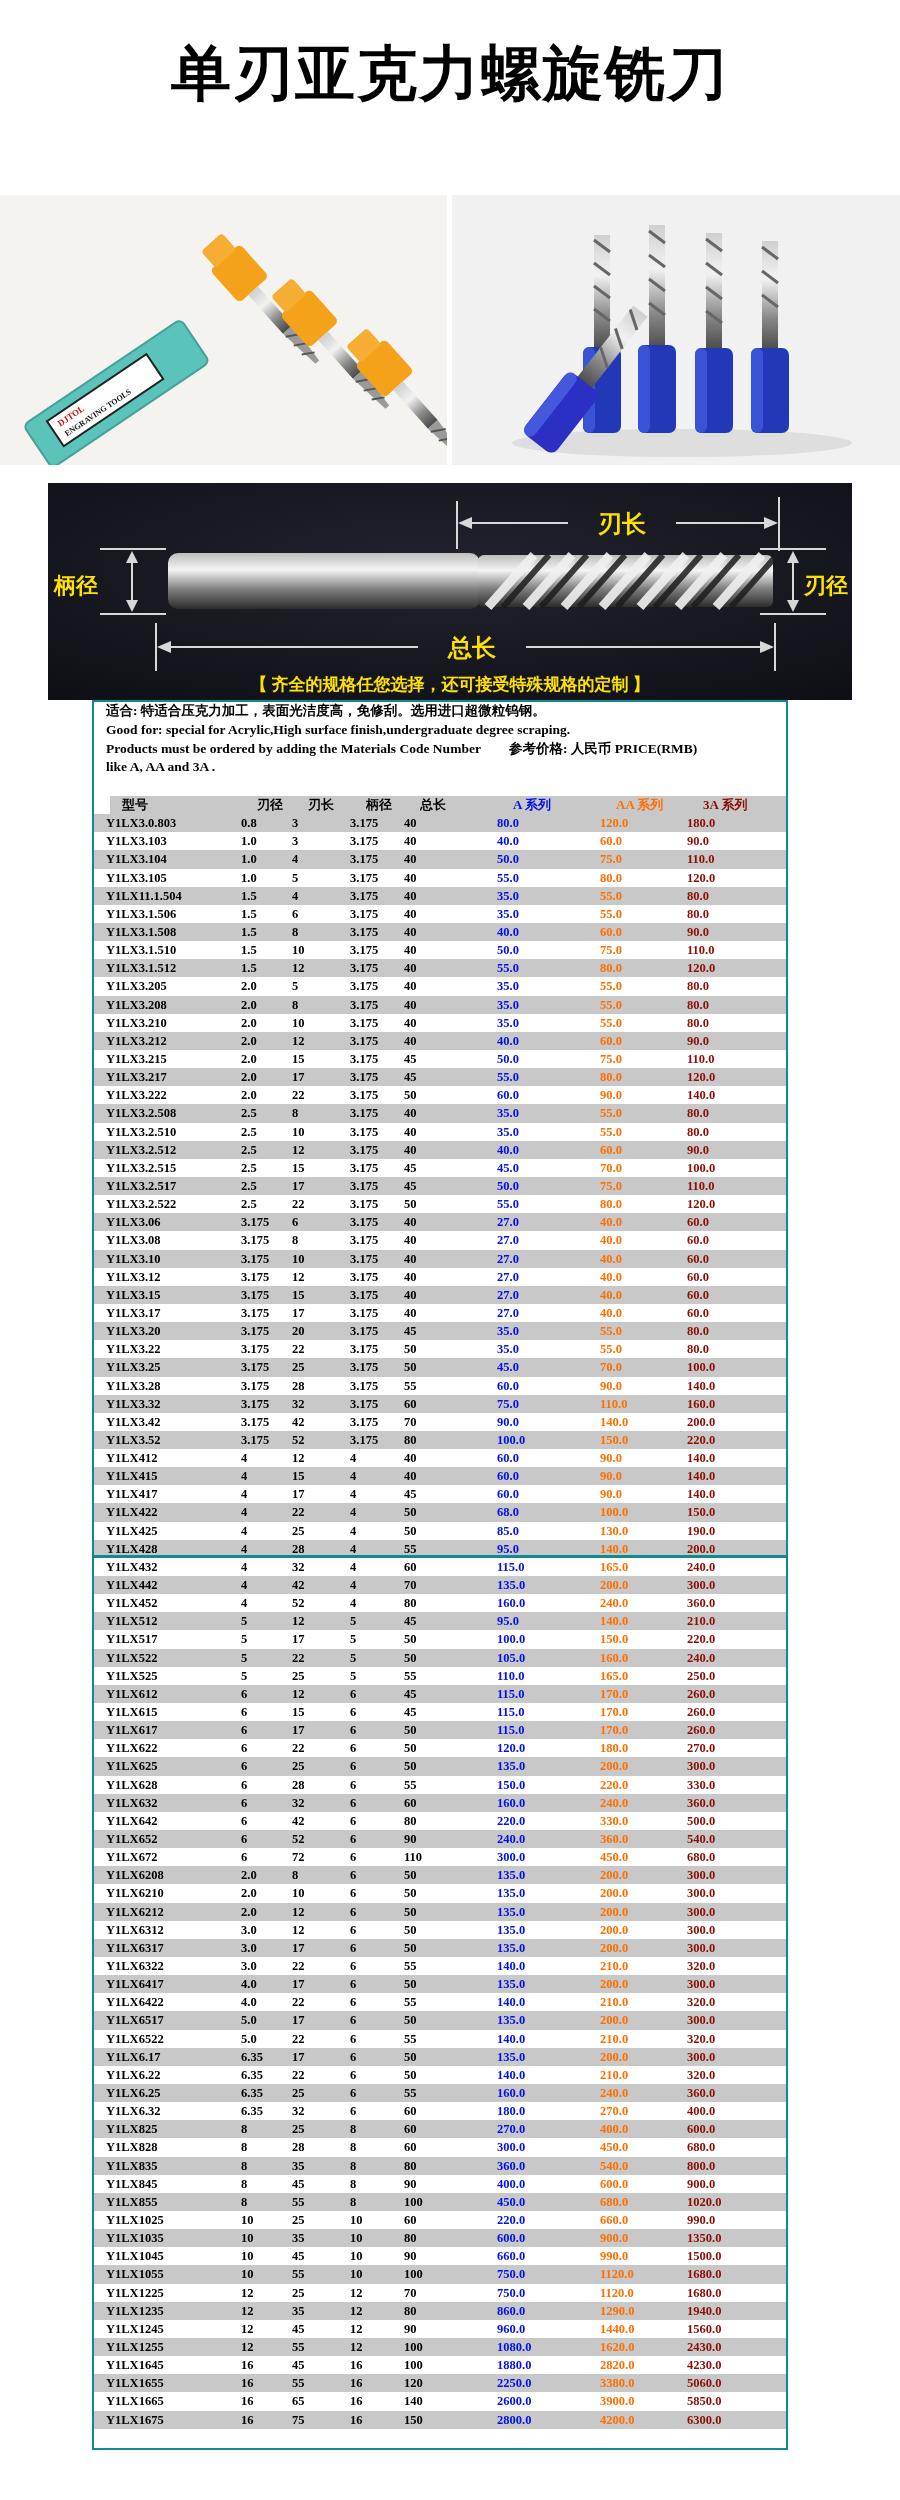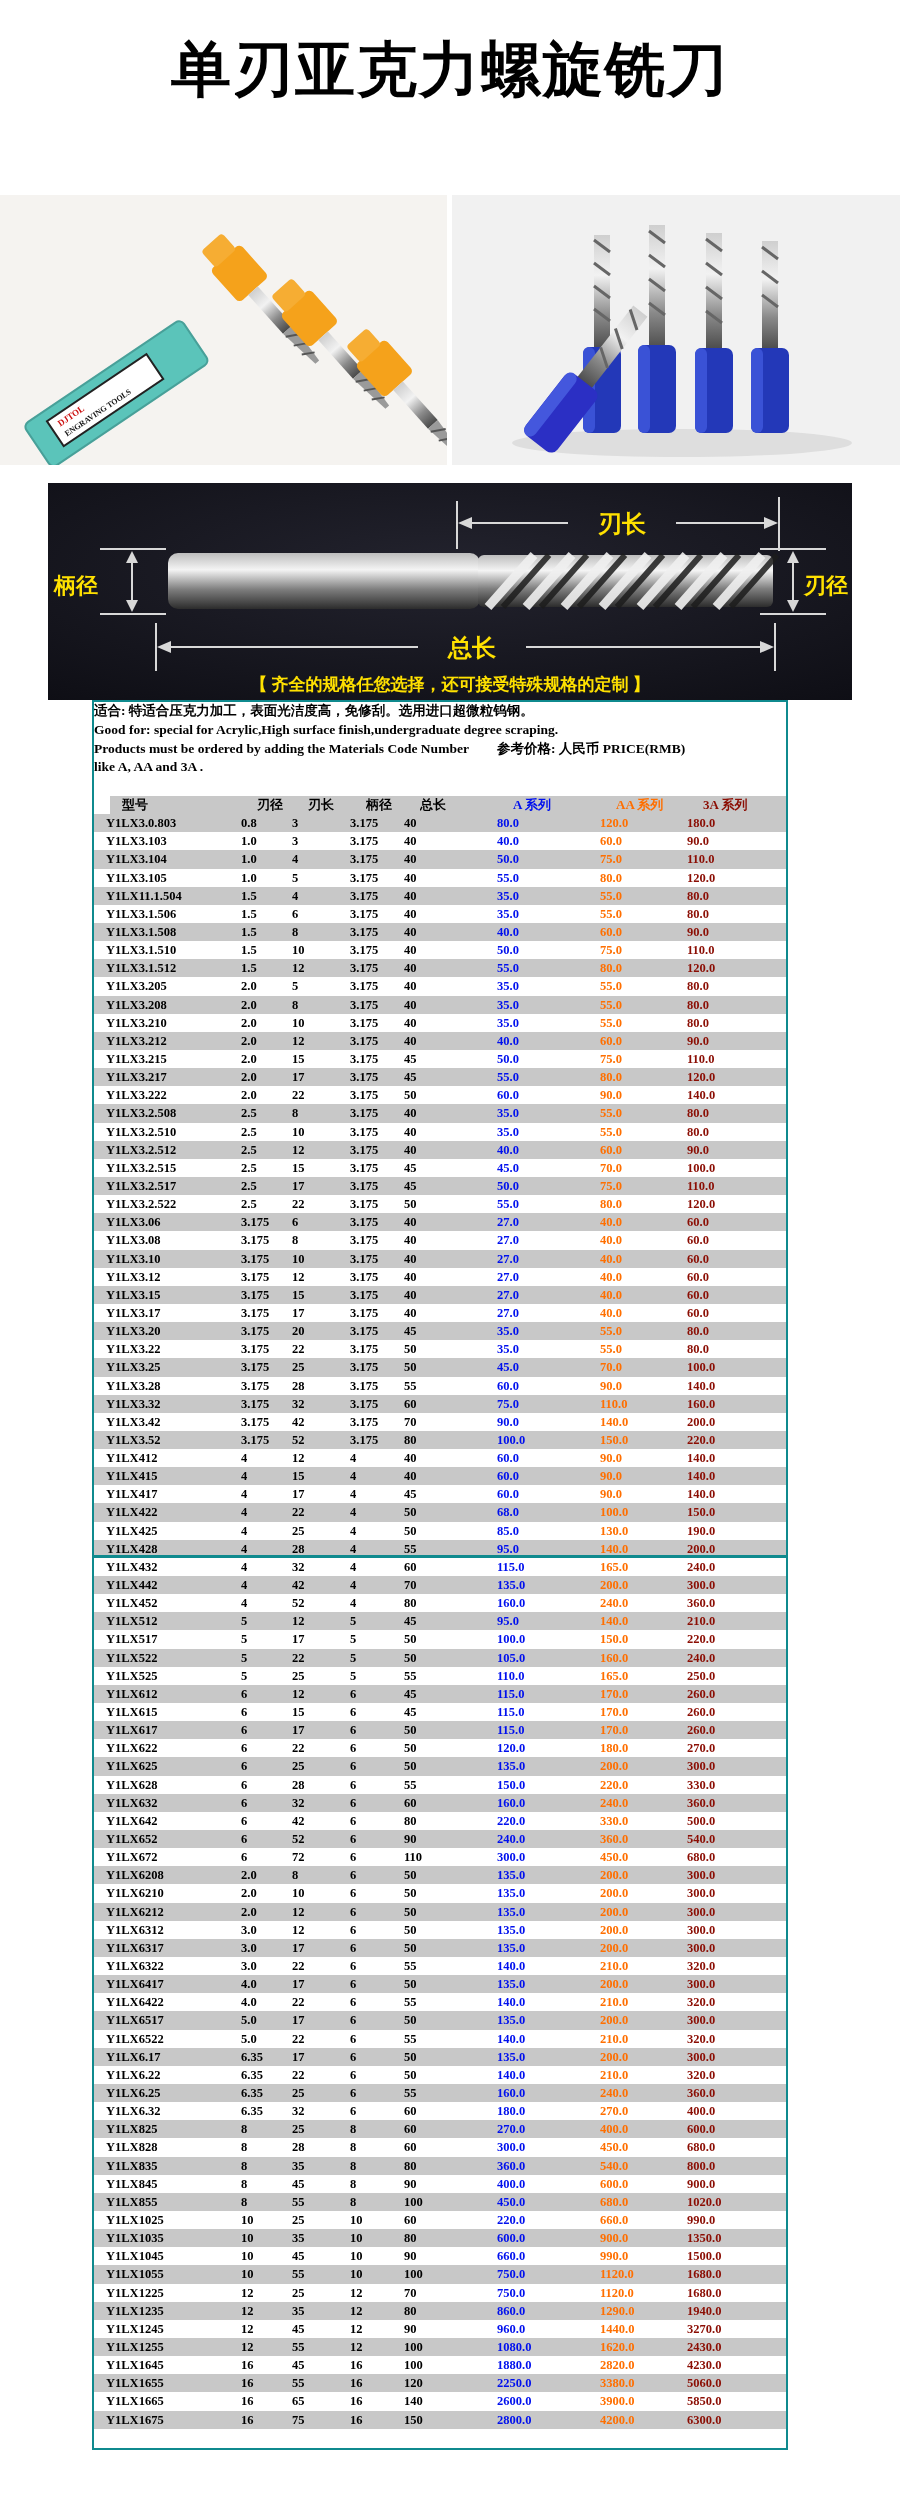--- a/index.html
+++ b/index.html
@@ -1,31 +1,31 @@
 <!DOCTYPE html>
 <html style="--a: #0010ee; --aa: #ff6f00; --a3: #8b0e04; --rowalt: #c8c8c8; --teal: #0f8a8e;"><head>
 <meta charset="utf-8">
 <style>
   html,body{margin:0;padding:0;background:#ffffff;}
   .page{position:relative;width:900px;height:2500px;background:#ffffff;overflow:hidden;
         font-family:"Liberation Serif","DejaVu Serif",serif;}
   
   .title{position:absolute;top:26px;left:0;width:900px;height:96px;line-height:96px;
-         text-align:center;font-family:Liberation Mono, monospace;
+         text-align:center;font-family:Liberation Sans, sans-serif;
          font-size:60px;font-weight:900;color:#000;letter-spacing:2px;white-space:nowrap;}
   
   .photo{position:absolute;top:195px;height:270px;overflow:hidden;}
   .photo.left{left:0;width:447px;background:#f5f3f0;}
   .photo.right{left:452px;width:448px;background:#f1f1f1;}
   
   .diagram{position:absolute;left:48px;top:483px;width:804px;height:217px;}
   
   .sheet{position:absolute;left:92px;top:700px;width:696px;height:1750px;
          box-sizing:border-box;border:2px solid var(--teal);background:#fff;overflow:hidden;}
-  .info{height:94px;padding-left:0;box-sizing:border-box;}
+  .info{height:94px;padding-left:12px;box-sizing:border-box;}
   .iline{position:relative;height:18.8px;line-height:18.8px;font-size:13.5px;font-weight:bold;color:#000;white-space:nowrap;}
   .iline .r{position:absolute;left:403px;top:0;}
   
   .trow{display:grid;grid-template-columns:135px 51px 58px 54px 93px 103px 87px 1fr;
         padding-left:12px;height:18.154px;line-height:18.154px;font-size:12.5px;
         font-weight:bold;color:#000;white-space:nowrap;}
   .trow.alt{background:var(--rowalt);}
   .trow .tc{overflow:hidden;}
   .trow .ca{color:var(--a);}
   .trow .caa{color:var(--aa);}
@@ -1042,21 +1042,21 @@
           <div class="tc c3a">1940.0</div>
         </div>
         <div class="trow">
           <div class="tc">Y1LX1245</div>
           <div class="tc">12</div>
           <div class="tc">45</div>
           <div class="tc">12</div>
           <div class="tc">90</div>
           <div class="tc ca">960.0</div>
           <div class="tc caa">1440.0</div>
-          <div class="tc c3a">3270.0</div>
+          <div class="tc c3a">1560.0</div>
         </div>
         <div class="trow alt">
           <div class="tc">Y1LX1255</div>
           <div class="tc">12</div>
           <div class="tc">55</div>
           <div class="tc">12</div>
           <div class="tc">100</div>
           <div class="tc ca">1080.0</div>
           <div class="tc caa">1620.0</div>
           <div class="tc c3a">2430.0</div>

